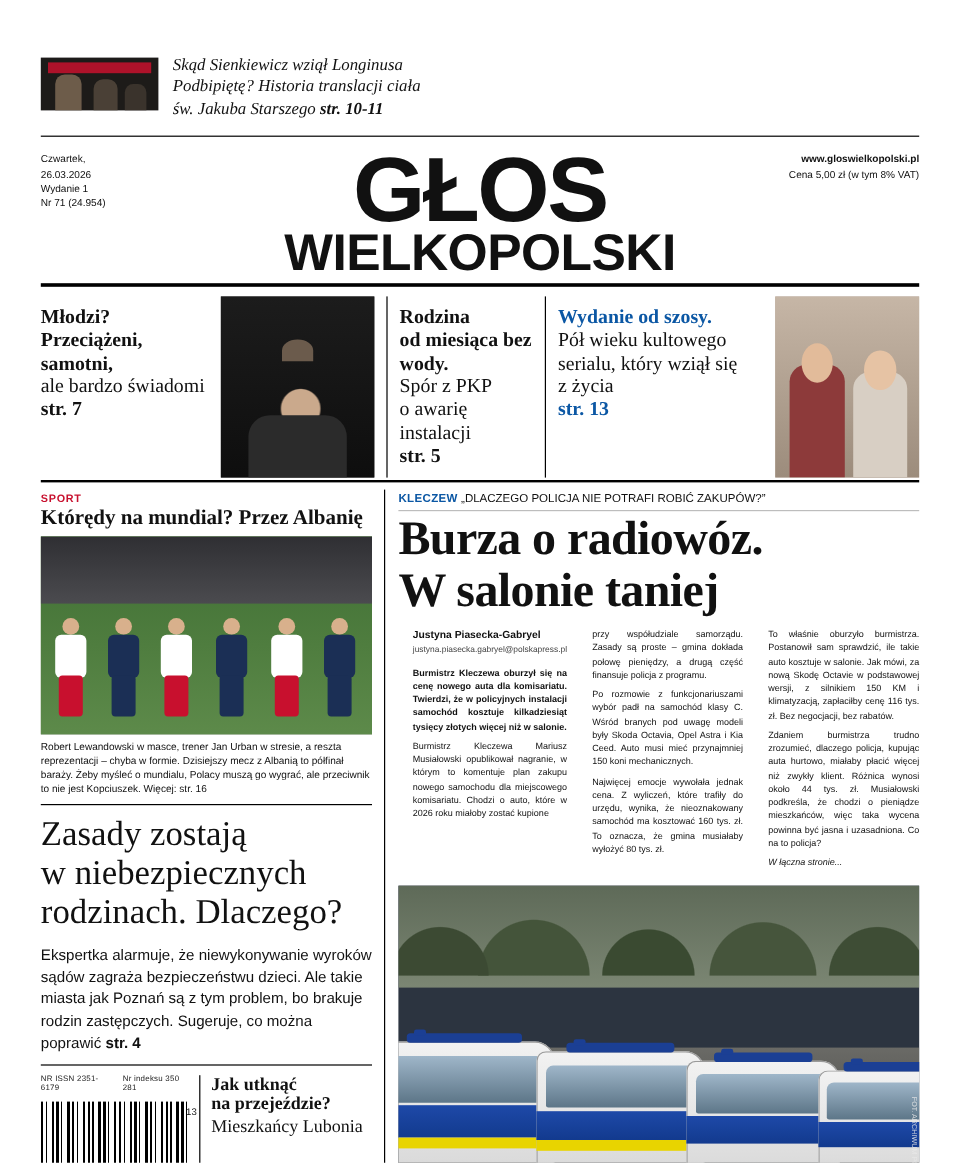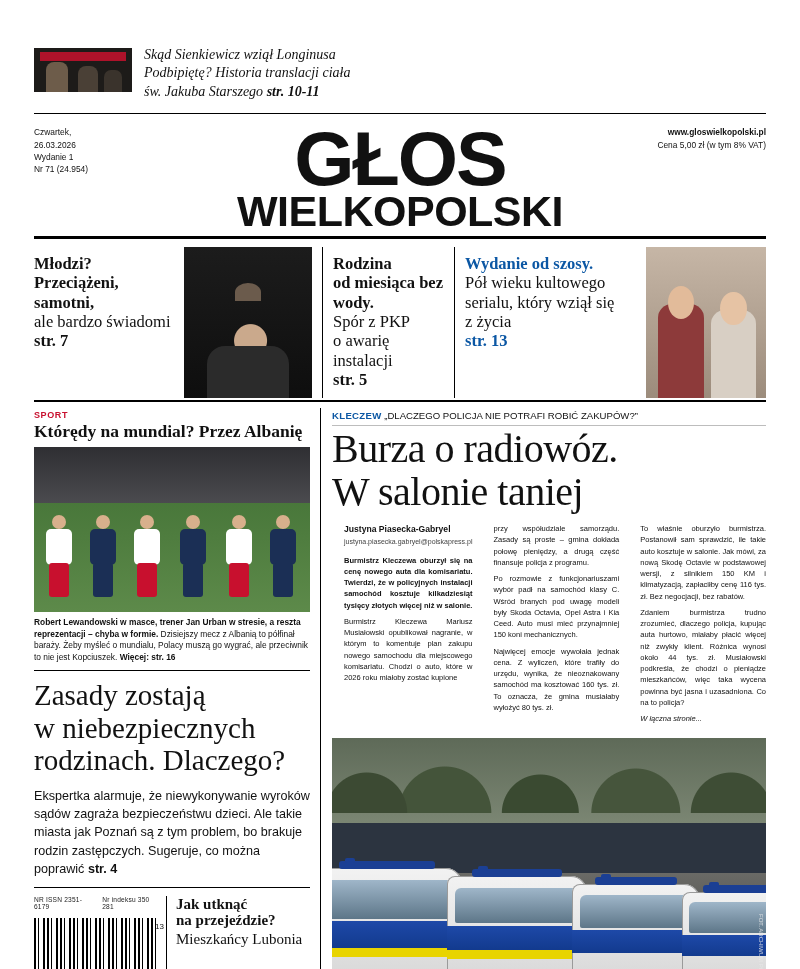--- a/index.html
+++ b/index.html
@@ -91,41 +91,41 @@
   .sportphoto { height:165px; background:#4a6b3a; position:relative; overflow:hidden;}
   .pitch { position:absolute; inset:0; background:linear-gradient(#3f6f33 0%, #4f7d3f 55%, #5d8a4a 100%);}
   .stand { position:absolute; left:0; right:0; top:0; height:34%; background:linear-gradient(#2f2f33,#4b4b4f);}
   .player { position:absolute; bottom:4%; width:34px; height:92px; }
   .player .sh { position:absolute; top:16px; left:4px; width:26px; height:36px; background:#fff; border-radius:5px;}
   .player .lg { position:absolute; top:50px; left:7px; width:20px; height:34px; background:#c8102e; border-radius:3px;}
   .player .hd { position:absolute; top:2px; left:10px; width:14px; height:14px; background:#d8b08c; border-radius:50%;}
   .player.dark .sh { background:#1b2f55; }
   .player.dark .lg { background:#1b2f55; }
   .sport-caption { font-family:"Liberation Sans",sans-serif; font-size:8.4px; line-height:1.42; padding:5px 0 6px; }
-  .sport-caption b { font-weight:bold; }
+  .sport-caption b { font-weight:normal; }
 
   .big-lead { padding:8px 0 2px; }
   .big-lead h2 { margin:0; font-size:29px; line-height:1.12; font-weight:normal; }
   .big-lead .lede { font-family:"Liberation Sans",sans-serif; font-size:12.6px; line-height:1.46; margin-top:10px; }
   .big-lead .lede b { font-weight:bold; }
 
   .bottom-left { display:flex; margin-top:8px; }
   .barcode-col { flex:0 0 132px; padding-right:8px;}
   .issn { font-family:"Liberation Sans",sans-serif; font-size:6.6px; letter-spacing:.2px; color:#222; display:flex; gap:10px;}
   .barcode { margin-top:8px; height:52px; width:122px; background:
      repeating-linear-gradient(90deg,#000 0 2px,#fff 2px 4px,#000 4px 5px,#fff 5px 9px,#000 9px 11px,#fff 11px 13px);
   }
   .bl-right { flex:1 1 auto; border-left:1px solid #000; padding-left:9px;}
   .bl-right h4 { margin:0; font-size:15px; line-height:1.12; font-weight:bold;}
   .bl-right p { margin:2px 0 0; font-size:15px; line-height:1.14;}
 
   
   .kicker { font-family:"Liberation Sans",sans-serif; font-size:9.6px; padding:2px 0 4px;}
   .kicker .k { color:#0b57a4; font-weight:bold; letter-spacing:.3px;}
-  .headline { font-size:40px; line-height:1.06; font-weight:normal; letter-spacing:-0.5px; margin:2px 0 10px;}
+  .headline { font-size:40px; line-height:1.06; font-weight:bold; letter-spacing:-0.5px; margin:2px 0 10px;}
   .byline { font-family:"Liberation Sans",sans-serif; font-size:8.6px; font-weight:bold; }
   .byline-mail { font-family:"Liberation Sans",sans-serif; font-size:7px; color:#444; margin-top:1px;}
   .cols3 { display:flex; gap:9px; margin-top:7px;}
   .cols3 .c { flex:1 1 0; font-family:"Liberation Sans",sans-serif; font-size:7.5px; line-height:1.5; text-align:justify;margin-left:12px;}
   .cols3 .c p { margin:0 0 5px;}
   .cols3 .c p.first b { font-weight:bold; }
   .cols3 .c .italic { font-style:italic; }
 
   .mainphoto { margin-top:9px; height:250px; background:#2c3440; position:relative; overflow:hidden;}
   .mp-sky { position:absolute; left:0; right:0; top:0; height:34%; background:linear-gradient(#5e6a58,#7b8673);}

